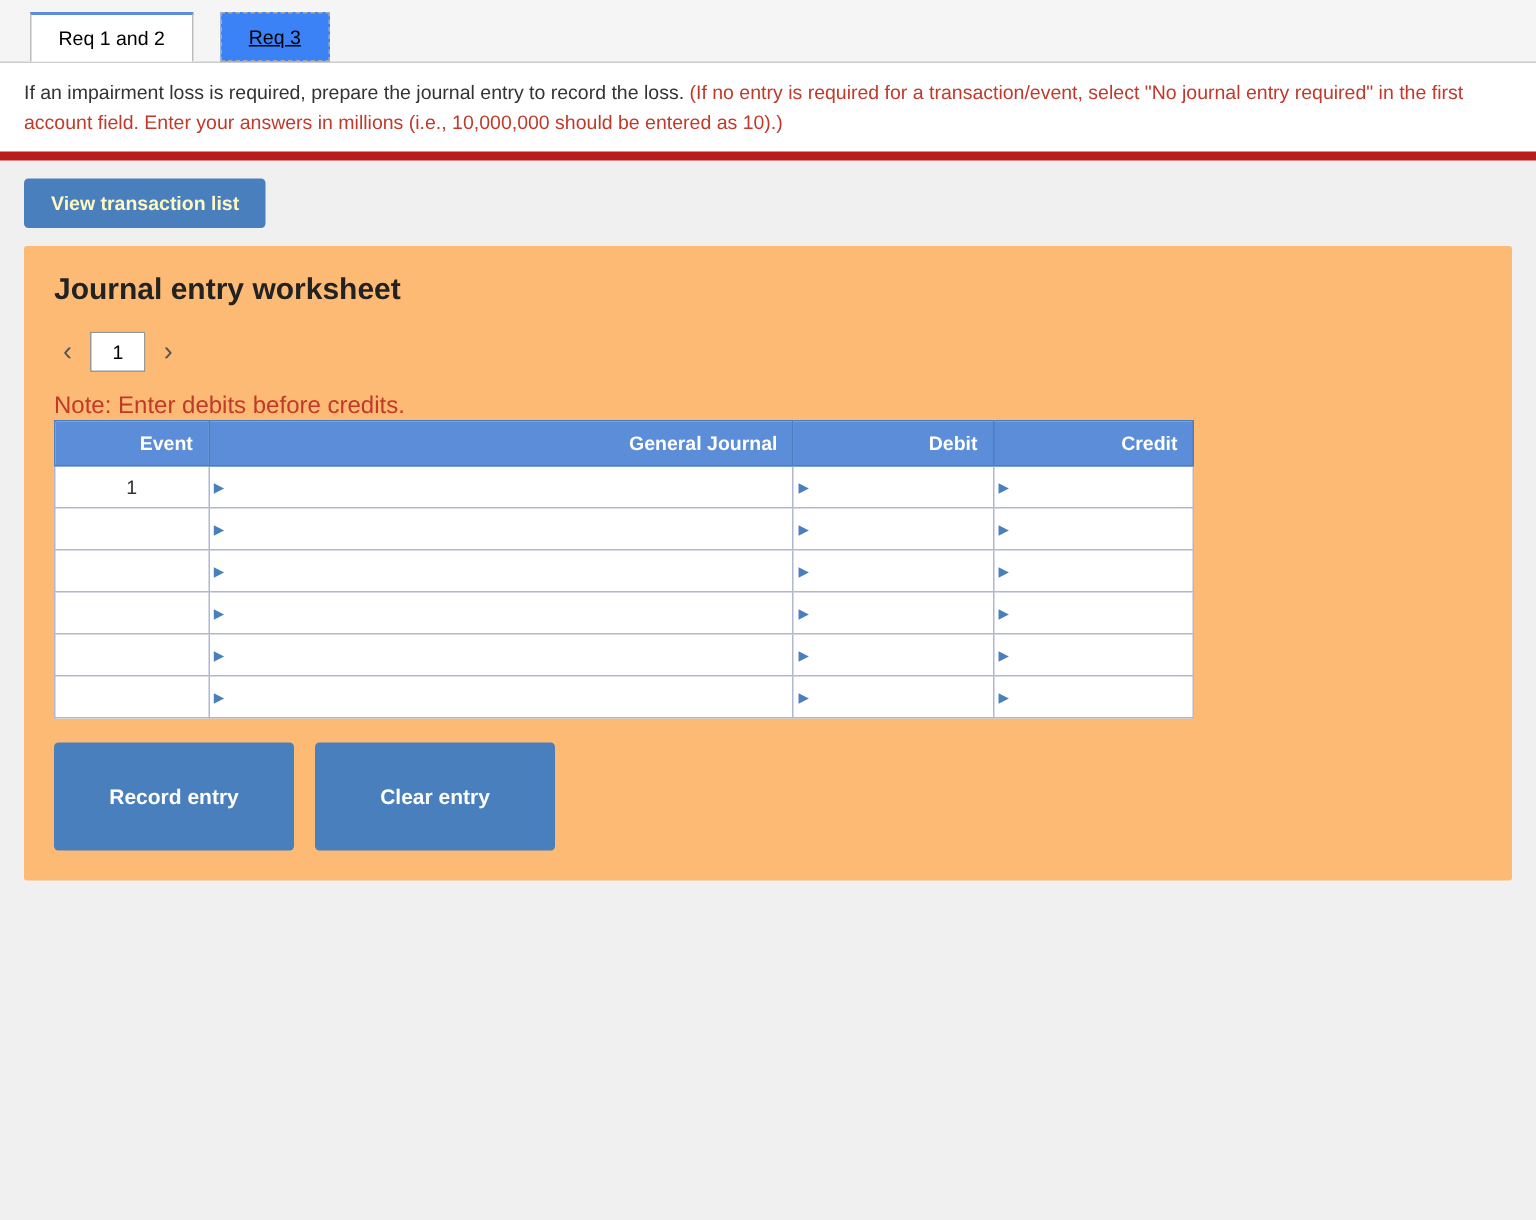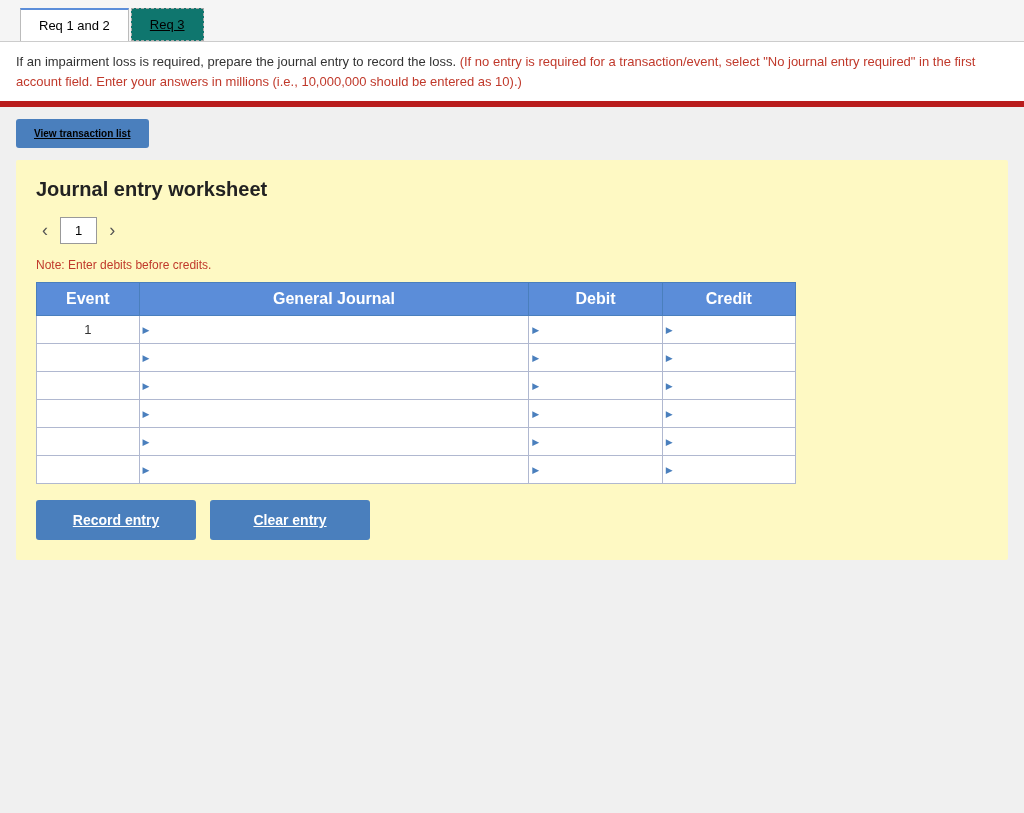--- a/index.html
+++ b/index.html
@@ -15,39 +15,39 @@
       min-height: 813px;
       overflow-x: hidden;
     }
 
     
     .tabs-bar {
       background: #f5f5f5;
       border-bottom: 1px solid #ccc;
       display: flex;
       padding: 8px 0 0 20px;
-      gap: 0;
+      gap: 16px;
     }
     .tab {
       padding: 8px 18px;
       cursor: pointer;
       font-size: 13px;
       border: 1px solid #bbb;
       background: #e8e8e8;
       margin-right: 2px;
       border-bottom: none;
     }
     .tab.active {
       background: #fff;
       border-top: 2px solid #5b8dd9;
       font-weight: normal;
     }
     .tab.dashed {
       border: 1px dashed #aaa;
-      background: #0f766e;
+      background: #3b82f6;
       text-decoration: underline;
     }
 
     
     .instruction-area {
       background: #fff;
       border-bottom: 6px solid #b91c1c;
       padding: 10px 16px;
       font-size: 13px;
       color: #333;
@@ -55,34 +55,33 @@
       overflow: hidden;
     }
     .instruction-area .red-text {
       color: #c0392b;
     }
 
     
     .view-transaction-btn {
       display: inline-block;
       background: #4a7fbd;
-      color: #000000;
+      color: #fef9c3;
       border: none;
       padding: 9px 18px;
-      font-size: 10px;
+      font-size: 13px;
       border-radius: 3px;
       cursor: pointer;
       margin: 12px 16px 12px 16px;
       font-weight: bold;
-      text-decoration: underline;
     }
 
     
     .worksheet-container {
-      background: #fef9c3;
+      background: #fdba74;
       margin: 0 16px 16px 16px;
       padding: 18px 20px 20px 20px;
       border-radius: 2px;
     }
 
     .worksheet-title {
       font-size: 20px;
       font-weight: bold;
       color: #222;
       margin-bottom: 16px;
@@ -120,39 +119,39 @@
       margin-bottom: 10px;
       font-size: 13px;
       color: #333;
       min-height: 90px;
       border-radius: 1px;
       max-width: 760px;
     }
 
     .note-text {
       color: #c0392b;
-      font-size: 12px;
-      margin-bottom: 10px;
+      font-size: 16px;
+      margin-bottom: 0;
     }
 
     
     .journal-table {
       border-collapse: collapse;
       width: 100%;
       max-width: 760px;
       background: #fff;
     }
     .journal-table th {
       background: #5b8dd9;
       color: #fff;
       padding: 7px 10px;
-      font-size: 16px;
+      font-size: 13px;
       font-weight: bold;
       border: 1px solid #4a7fbd;
-      text-align: center;
+      text-align: right;
     }
     .journal-table th.left-header {
       width: 100px;
     }
     .journal-table th.gj-header {
       width: 380px;
     }
     .journal-table th.debit-header {
       width: 130px;
     }
@@ -207,28 +206,27 @@
     .bottom-buttons {
       display: flex;
       gap: 14px;
       margin-top: 16px;
       align-items: center;
     }
     .btn-action {
       background: #4a7fbd;
       color: #fff;
       border: none;
-      padding: 12px 28px;
+      padding: 28px 28px;
       font-size: 14px;
       font-weight: bold;
       border-radius: 3px;
       cursor: pointer;
       min-width: 160px;
       text-align: center;
-      text-decoration: underline;
     }
     .btn-spacer {
       flex: 1;
     }
   </style>
 </head>
 <body>
 
 
 

